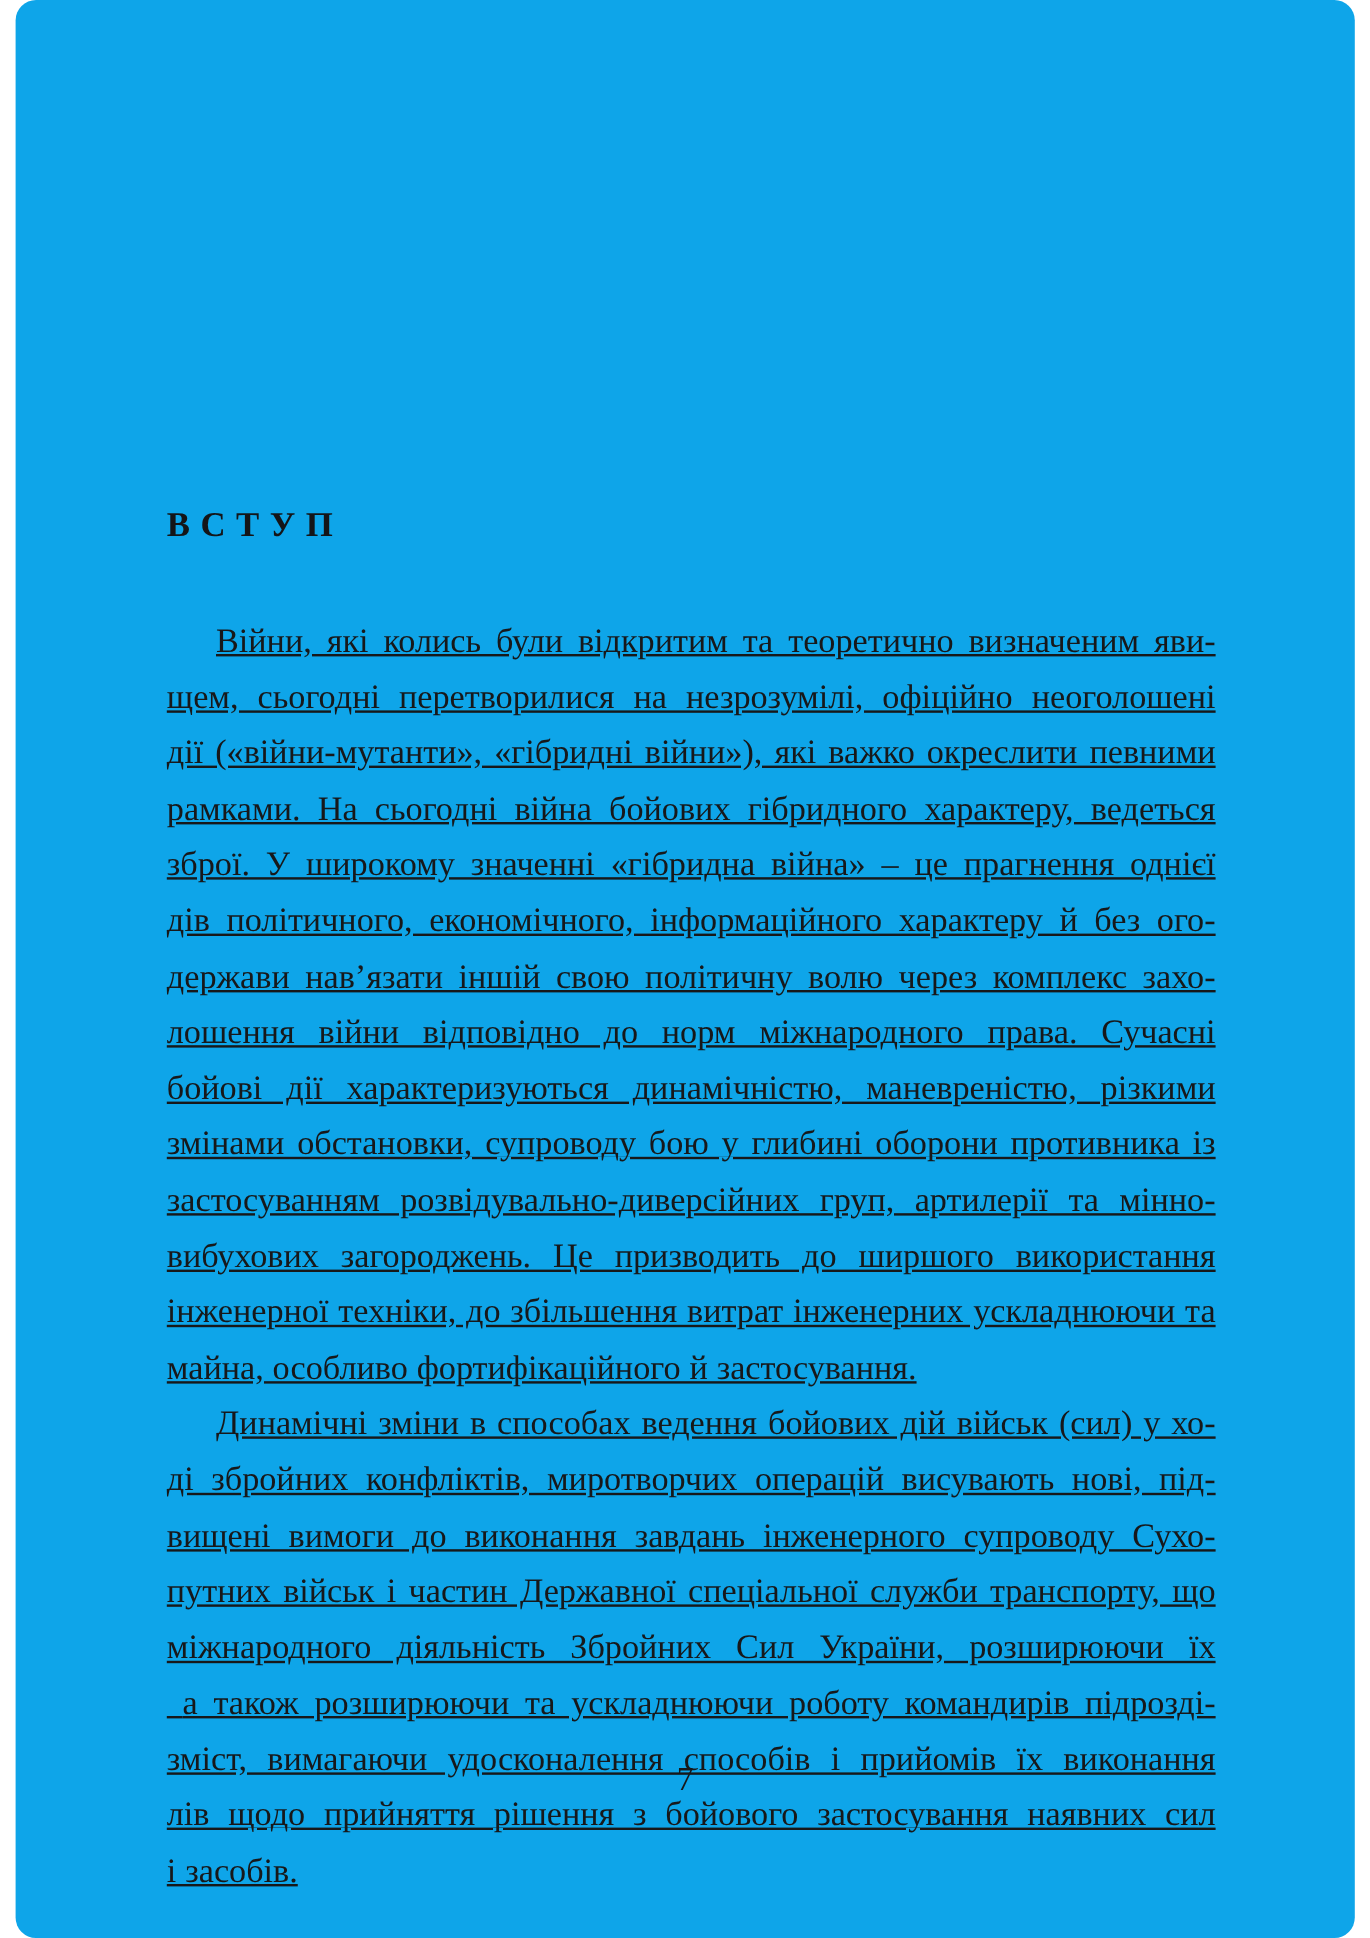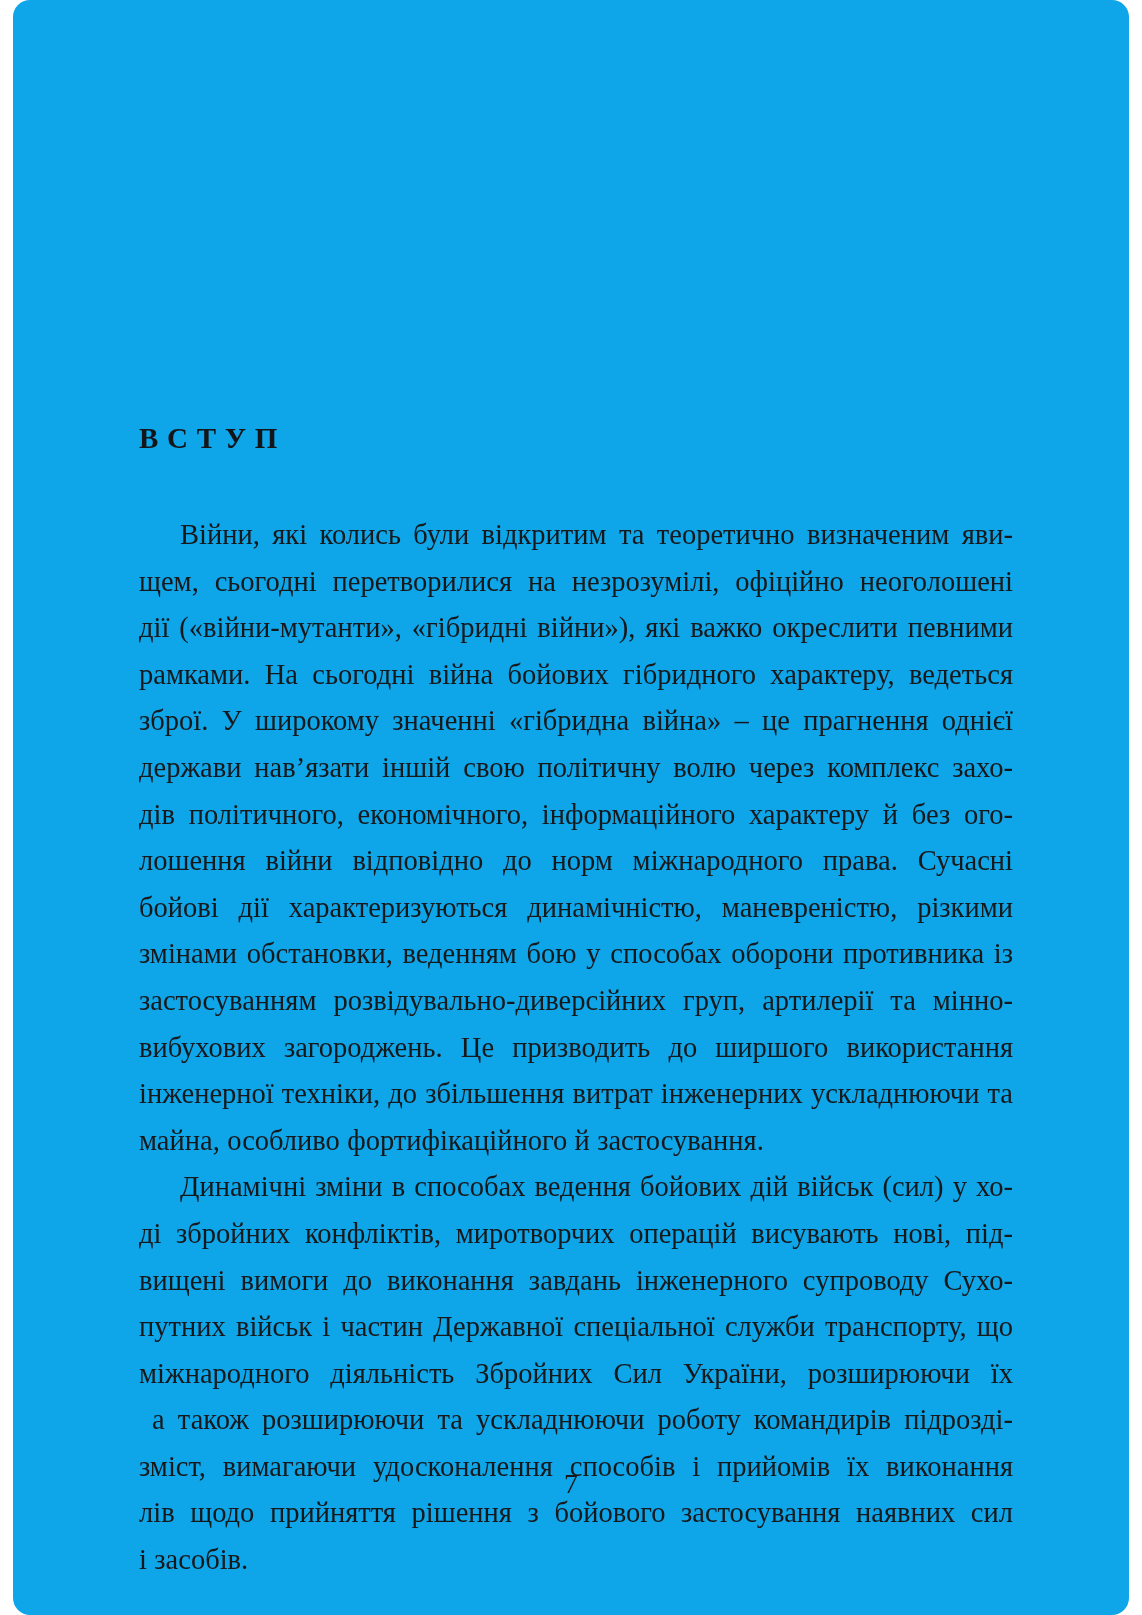--- a/index.html
+++ b/index.html
@@ -54,20 +54,21 @@
     hyphens: none;
     word-spacing: 0.01em;
   }
 
   
   .line {
     display: block;
     text-align: justify;
     text-align-last: justify;
     white-space: pre-wrap;
+    text-decoration: underline;
   }
 
   .line.last,
   .line.ragged {
     text-align-last: left;
   }
 
   .line.indent {
     text-indent: 41px;
   }
@@ -90,25 +91,25 @@
 
   <h1 class="section-heading">ВСТУП</h1>
 
   <div class="body-copy">
     <p class="para">
         <span class="line indent">Війни, які колись були відкритим та теоретично визначеним яви-</span>
         <span class="line">щем, сьогодні перетворилися на незрозумілі, офіційно неоголошені</span>
         <span class="line">дії («війни-мутанти», «гібридні війни»), які важко окреслити певними</span>
         <span class="line">рамками. На сьогодні війна бойових гібридного характеру, ведеться</span>
         <span class="line">зброї. У широкому значенні «гібридна війна» – це прагнення однієї</span>
+        <span class="line">дів політичного, економічного, інформаційного характеру й без ого-</span>
         <span class="line">держави нав’язати іншій свою політичну волю через комплекс захо-</span>
-        <span class="line">дів політичного, економічного, інформаційного характеру й без ого-</span>
         <span class="line">лошення війни відповідно до норм міжнародного права. Сучасні</span>
         <span class="line">бойові дії характеризуються динамічністю, маневреністю, різкими</span>
-        <span class="line">змінами обстановки, веденням бою у способах оборони противника із</span>
+        <span class="line">змінами обстановки, супроводу бою у глибині оборони противника із</span>
         <span class="line">застосуванням розвідувально-диверсійних груп, артилерії та мінно-</span>
         <span class="line">вибухових загороджень. Це призводить до ширшого використання</span>
         <span class="line">інженерної техніки, до збільшення витрат інженерних ускладнюючи та</span>
         <span class="line last">майна, особливо фортифікаційного й застосування.</span>
       </p>
     <p class="para">
         <span class="line indent">Динамічні зміни в способах ведення бойових дій військ (сил) у хо-</span>
         <span class="line">ді збройних конфліктів, миротворчих операцій висувають нові, під-</span>
         <span class="line">вищені вимоги до виконання завдань інженерного супроводу Сухо-</span>
         <span class="line">путних військ і частин Державної спеціальної служби транспорту, що</span>

